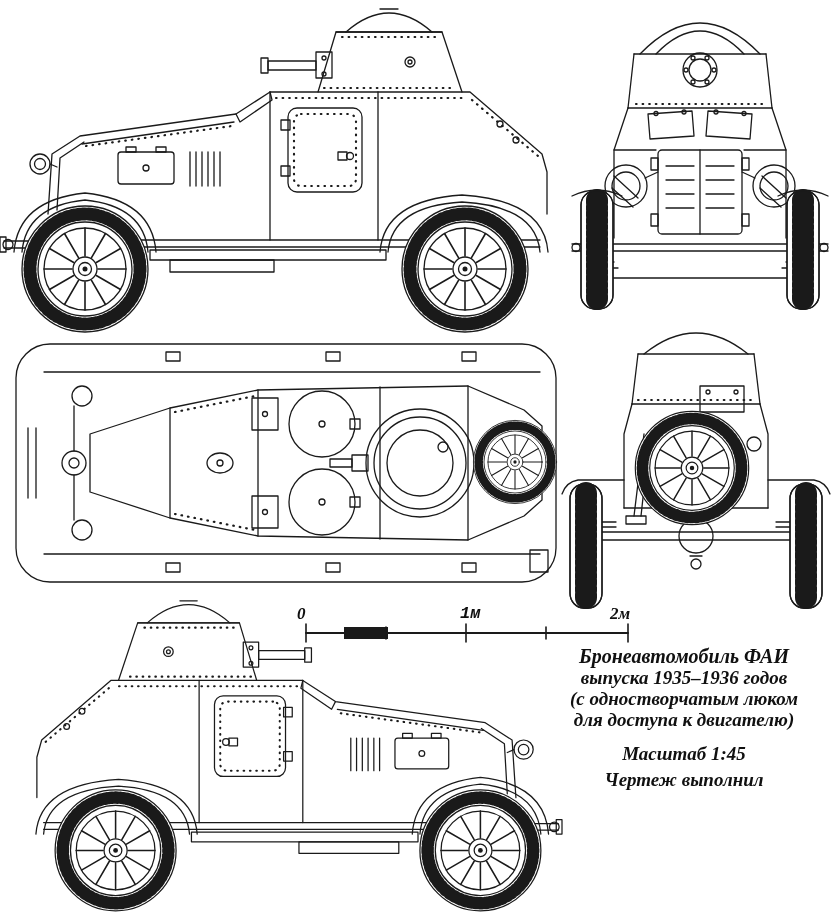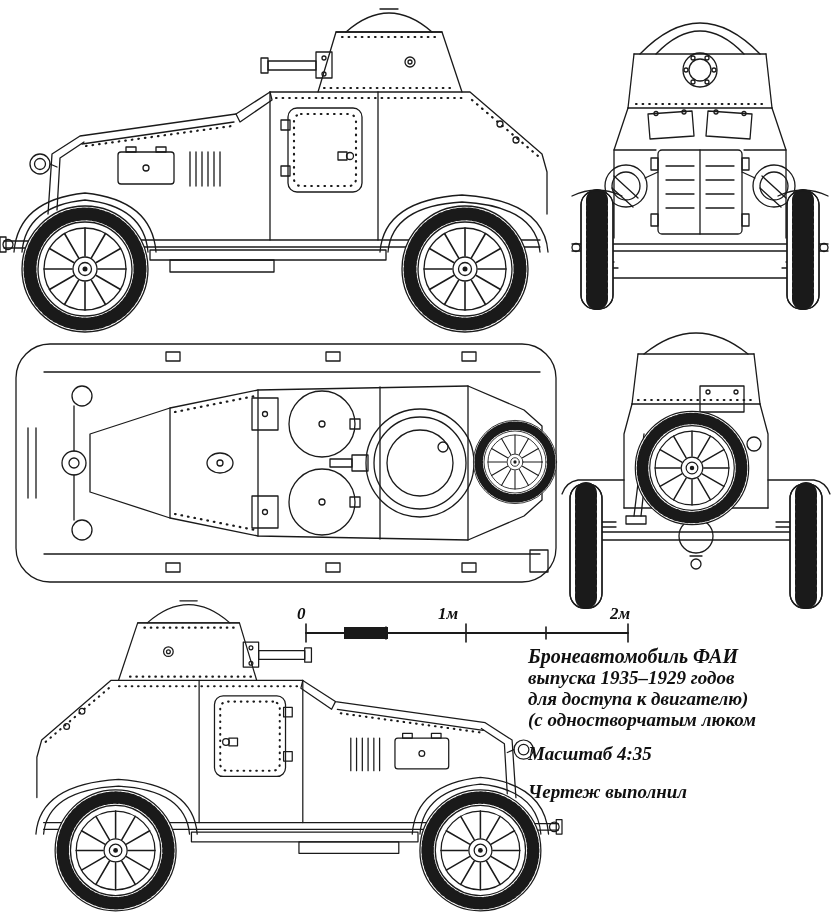--- a/index.html
+++ b/index.html
@@ -1,28 +1,28 @@
 <!DOCTYPE html>
 <html><head>
 <meta charset="utf-8">
 <style>
   html,body{margin:0;padding:0;background:#fff;}
   .page{position:relative;width:840px;height:914px;background:#fff;overflow:hidden;
         font-family:"Liberation Serif", serif;}
   .drawing{position:absolute;left:0;top:0;}
   .riv{stroke-dasharray:0.6 6;stroke-width:2.2;stroke-linecap:round;fill:none;}
-  .title-block{position:absolute;left:528px;top:646px;width:288px;text-align:left;
+  .title-block{position:absolute;left:540px;top:646px;width:288px;text-align:center;
                font-style:italic;font-weight:bold;color:#101010;}
   .title-block p{margin:0;line-height:21px;font-size:19px;}
   .title-block .t-main{font-size:20px;}
   .title-block .gap-md{margin-top:13px;}
-  .title-block .gap-lg{margin-top:17px;}
+  .title-block .gap-lg{margin-top:5px;}
   .scale-label{position:absolute;top:604px;font-style:italic;font-weight:bold;
                font-size:17px;color:#101010;}
-  .sl-0{left:297px;} .sl-1{left:438px;} .sl-2{left:610px;font-family:Liberation Serif, serif;}
+  .sl-0{left:297px;} .sl-1{left:460px;font-family:Liberation Mono, monospace;} .sl-2{left:610px;font-family:Liberation Serif, serif;}
 </style>
 </head>
 <body>
 
 <div class="page">
 
 <svg class="drawing" width="840" height="914" viewBox="0 0 840 914" fill="none" stroke="#1a1a1a" stroke-width="1.3" stroke-linejoin="round" stroke-linecap="round">
 
   <defs>
 
@@ -265,20 +265,20 @@
     <path d="M306,624 L306,642 M386,627 L386,639 M466,624 L466,642 M546,627 L546,639 M628,624 L628,642" stroke-width="1.6"></path>
   </g>
 </svg>
 
 <span class="scale-label sl-0">0</span>
 <span class="scale-label sl-1">1м</span>
 <span class="scale-label sl-2">2м</span>
 
 <div class="title-block">
   <p class="t-main">Бронеавтомобиль ФАИ</p>
-  <p>выпуска 1935–1929 годов</p>
+  <p>выпуска 1935–1936 годов</p>
+  <p>(с одностворчатым люком</p>
   <p>для доступа к двигателю)</p>
-  <p>(с одностворчатым люком</p>
-  <p class="gap-md">Масштаб 4:35</p>
+  <p class="gap-md">Масштаб 1:45</p>
   <p class="gap-lg">Чертеж выполнил</p>
 </div>
 
 </div>
 
 </body></html>

